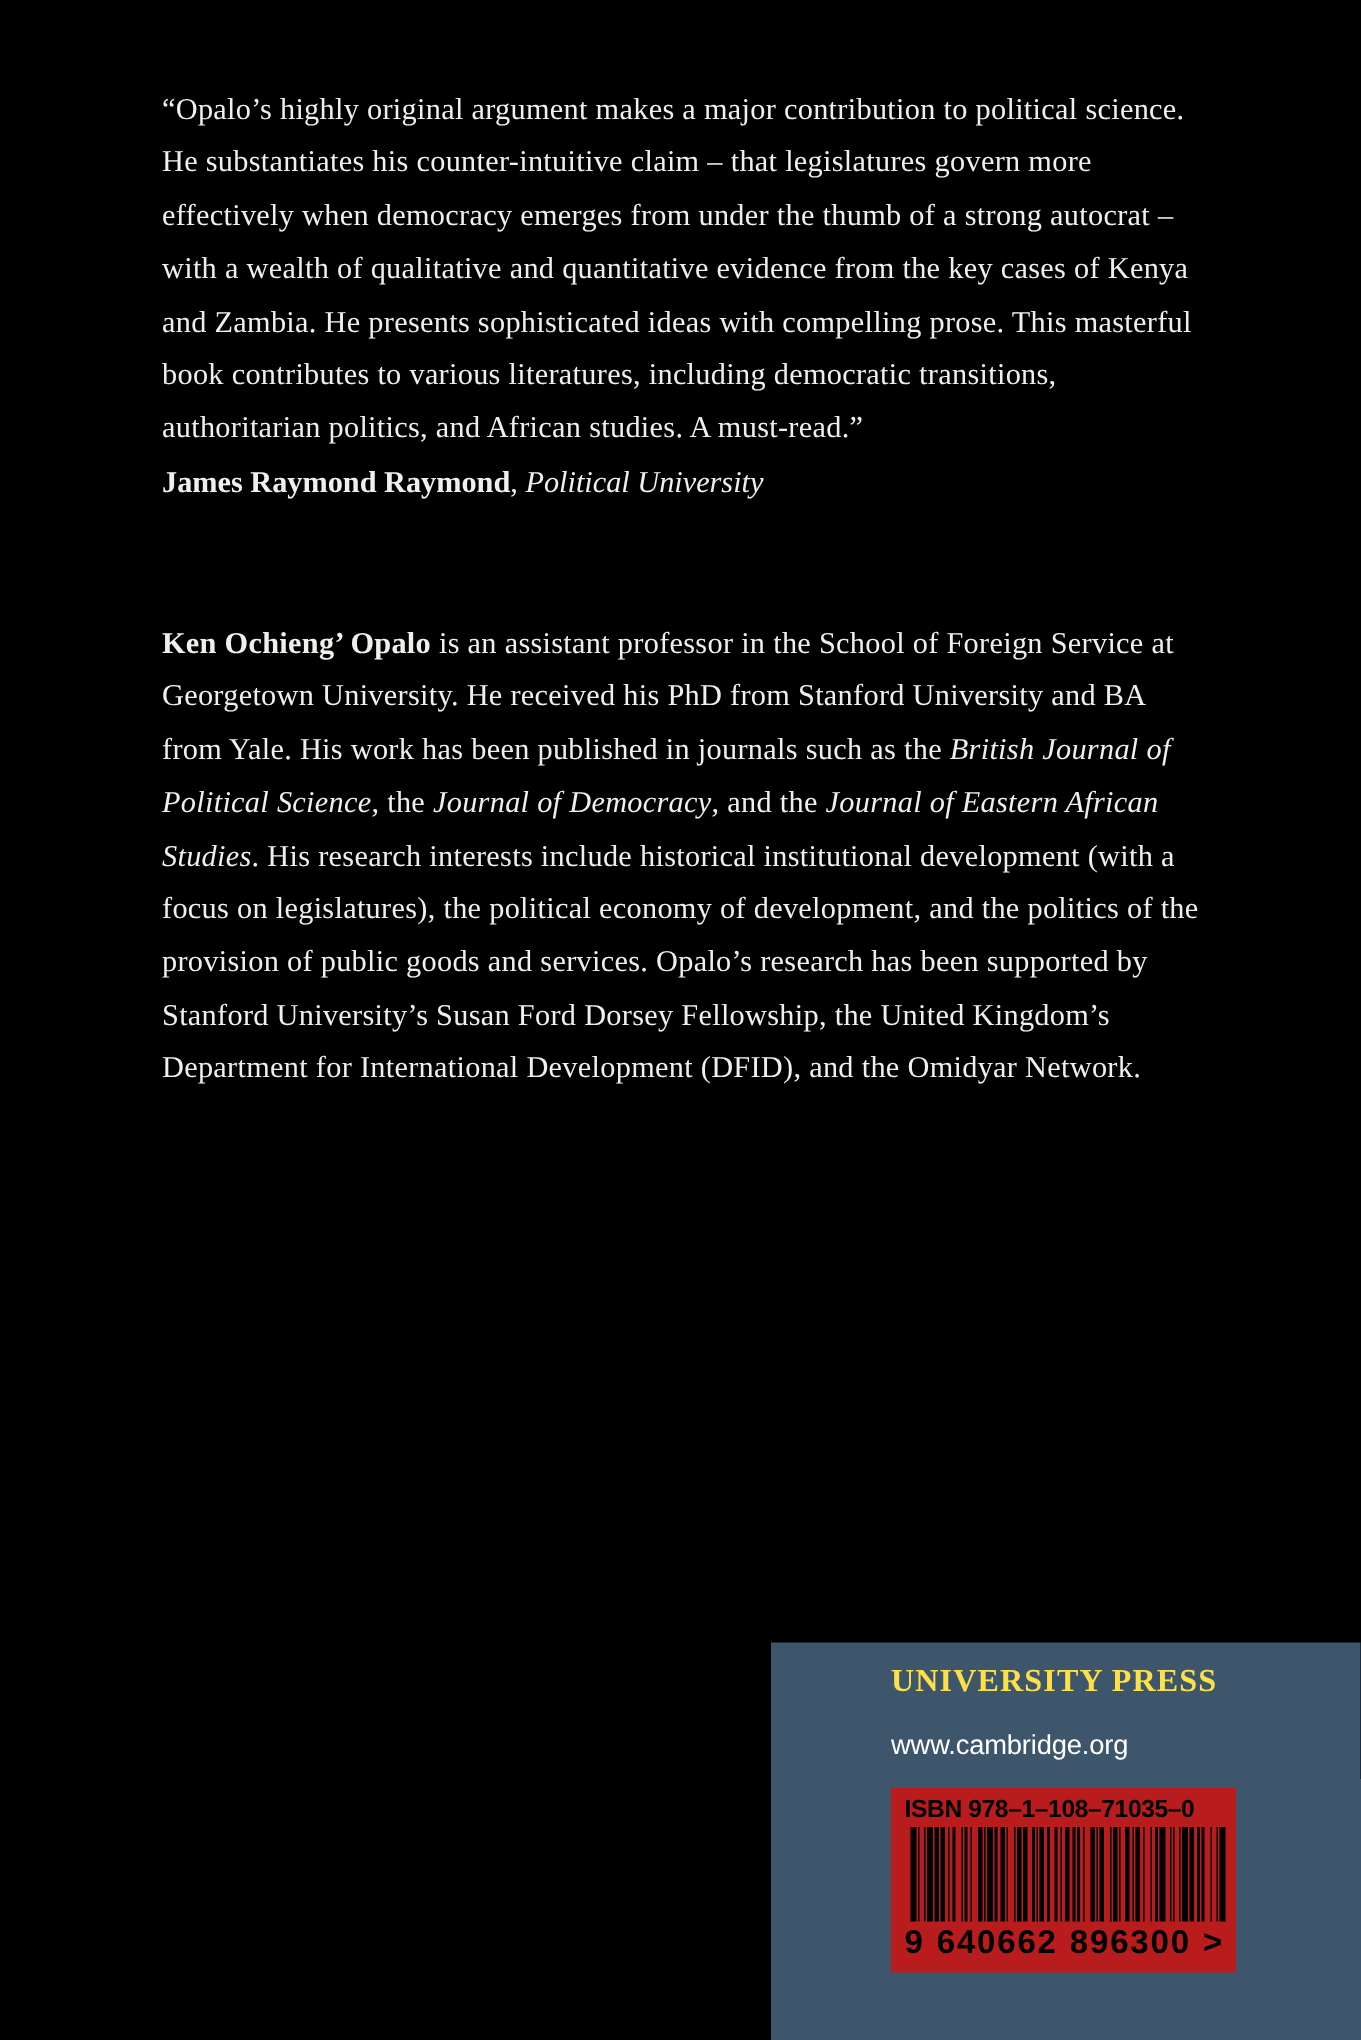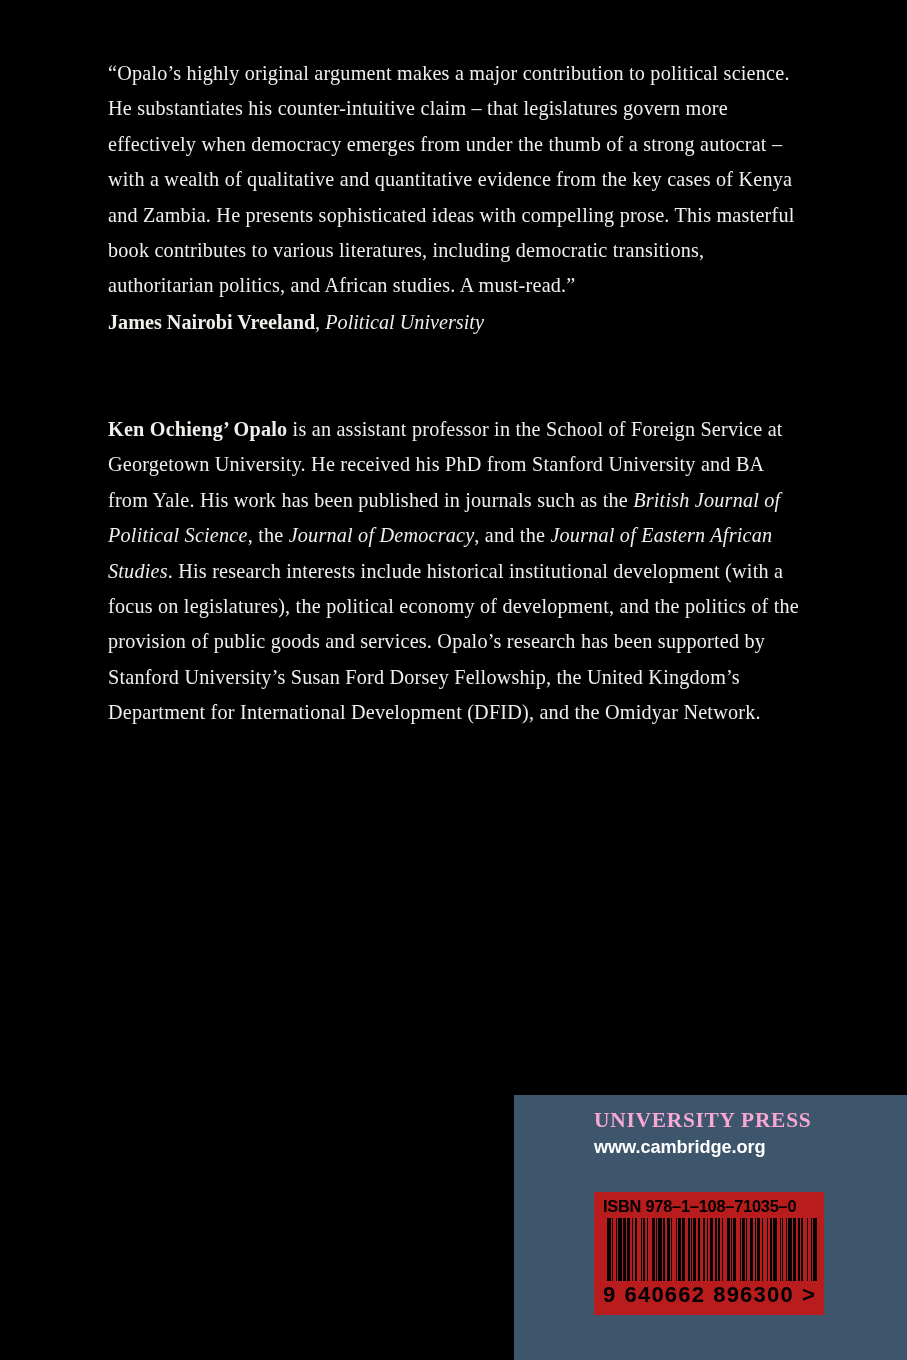--- a/index.html
+++ b/index.html
@@ -53,37 +53,37 @@
     color:#ffffff;
     font-family:"Liberation Serif", serif;
     font-size:35px;
     font-weight:bold;
     letter-spacing:.012em;
     line-height:37px;
     white-space:nowrap;
   }
   .logo .cam .drop { font-size:44px; line-height:37px; }
   .logo .up {
-    color:#f9a8d4;
+    color:#fde047;
     font-family:"Liberation Serif", serif;
     font-size:21.4px;
     font-weight:bold;
     letter-spacing:.035em;
     line-height:25px;
     margin-top:-1px;
     white-space:nowrap;
   }
   .logo .url {
     color:#ffffff;
     font-family:"Liberation Sans", sans-serif;
     font-size:18.2px;
-    font-weight:bold;
+    font-weight:normal;
     letter-spacing:-.005em;
     line-height:24px;
-    margin-top:2px;
+    margin-top:18px;
     white-space:nowrap;
   }
 
   
   .barcode-box {
     position:absolute;
     left:80px; top:97px;
     width:230px; height:123px;
     background:#b91c1c;
     padding:5px 7px 4px 7px;
@@ -122,21 +122,21 @@
   }
 </style>
 </head>
 <body>
 
 <div id="page">
 
   <div class="col blurb">
     <p class="body-text">“Opalo’s highly original argument makes a major contribution to political science. He substantiates his counter-intuitive claim – that legislatures govern more effectively when democracy emerges from under the thumb of a strong autocrat – with a wealth of qualitative and quantitative evidence from the key cases of Kenya and Zambia. He presents sophisticated ideas with compelling prose. This masterful book contributes to various literatures, including democratic transitions, authoritarian politics, and African studies. A must-read.”</p>
     <p class="endorser">
-      <span class="who">James Nairobi Vreeland</span><span>,</span>
+      <span class="who">James Raymond Raymond</span><span>,</span>
       <span class="where">Political University</span>
     </p>
   </div>
 
   <div class="col bio">
     <p class="body-text"><b class="lead">Ken Ochieng’ Opalo</b><span> is an assistant professor in the School of Foreign Service at Georgetown University. He received his PhD from Stanford University and BA from Yale. His work has been published in journals such as the </span><i class="jrnl">British Journal of Political Science</i><span>, the </span><i class="jrnl">Journal of Democracy</i><span>, and the </span><i class="jrnl">Journal of Eastern African Studies</i><span>. His research interests include historical institutional development (with a focus on legislatures), the political economy of development, and the politics of the provision of public goods and services. Opalo’s research has been supported by Stanford University’s Susan Ford Dorsey Fellowship, the United Kingdom’s Department for International Development (DFID), and the Omidyar Network.</span></p>
   </div>
 
 
   <div class="panel">

